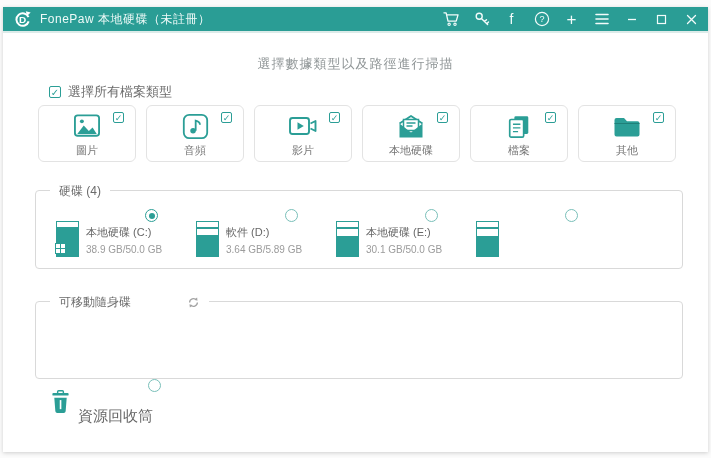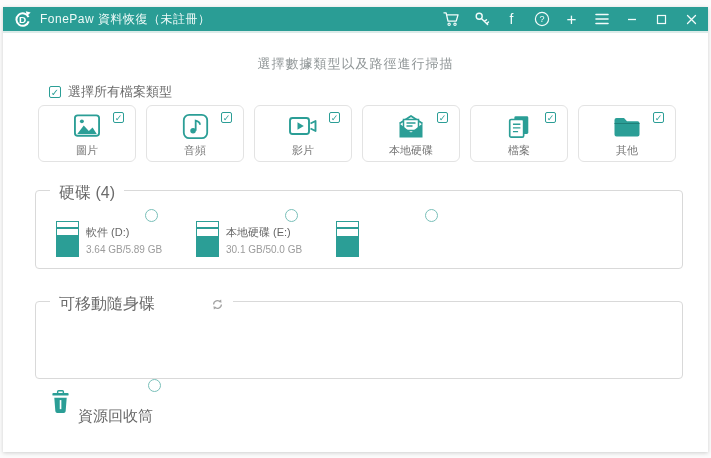--- a/index.html
+++ b/index.html
@@ -27,21 +27,21 @@
   .cards { position:absolute; left:35px; top:98px; width:638px; display:flex; gap:10px; }
   .card { position:relative; width:98px; height:57px; border:1px solid #e3e3e3; border-radius:6px; background:#fff; cursor:pointer; display:flex; flex-direction:column; align-items:center; padding-top:6px; }
   .card .checkbox { position:absolute; top:6px; right:11px; width:11px; height:11px; font-size:9px; line-height:10px; }
   .card-icon { height:28px; display:flex; align-items:center; justify-content:center; }
   .card-label { margin-top:3px; font-size:11px; color:#757575;font-family:Liberation Mono, monospace; }
 
   
   .fieldset { position:absolute; left:32px; width:648px; border:1px solid #d9d9d9; border-radius:4px; background:#fff; }
   .fieldset-hdd { top:183px; height:79px; }
   .fieldset-removable { top:294px; height:78px; }
-  .legend { position:absolute; top:-8px; left:14px; background:#fff; padding:0 9px; font-size:16px; color:#6b6b6b; display:flex; align-items:center; white-space:nowrap; }
+  .legend { position:absolute; top:-8px; left:14px; background:#fff; padding:0 9px; font-size:12px; color:#6b6b6b; display:flex; align-items:center; white-space:nowrap; }
   .legend .legend-gap { display:inline-block; width:56px; }
 
   
   .drives { position:absolute; left:20px; top:18px; display:flex; }
   .drive { position:relative; width:140px; cursor:pointer; }
   .drive-body { display:flex; margin-top:12px; }
   .drive-disk { position:relative; width:23px; height:36px; border:1.5px solid #2b9e96; background:#fff; }
   .drive-topline { position:absolute; left:0; top:5px; width:100%; height:1.5px; background:#2b9e96; }
   .drive-fill { position:absolute; left:0; bottom:0; width:100%; background:#2b9e96; }
   .win-logo { position:absolute; left:-2px; bottom:2px; width:11px; height:11px; background:#2b9e96; display:grid; grid-template-columns:4px 4px; grid-template-rows:4px 4px; gap:1px; padding:1px; }
@@ -69,21 +69,21 @@
 <div class="window">
 
   <div class="titlebar">
     <div class="logo">
       <svg width="19" height="19" viewBox="0 0 20 20">
         <path d="M16.3,7.5 a6.6,6.6 0 1 0 0.2,4.5" stroke="#ffffff" stroke-width="2.1" fill="none"></path>
         <polygon points="13.5,1.2 18.6,2.6 14.8,6.2" fill="#ffffff"></polygon>
         <text x="10" y="14" font-size="10.5" font-weight="bold" fill="#ffffff" text-anchor="middle" font-family="Liberation Sans, sans-serif">D</text>
       </svg>
     </div>
-    <div class="titlebar-title">FonePaw 資料恢復（未註冊）</div>
+    <div class="titlebar-title">FonePaw 本地硬碟（未註冊）</div>
     <div class="tb-icons">
       <span class="tb-icon">
         <svg width="17" height="16" viewBox="0 0 18 16">
             <path d="M1,1.5 h2.3 l2,8.8 h8.7 l1.9,-6.6 H4.1" stroke="#f2fbfa" stroke-width="1.4" fill="none" stroke-linejoin="round" stroke-linecap="round"></path>
             <circle cx="6.5" cy="13.6" r="1.25" stroke="#f2fbfa" stroke-width="1.2" fill="none"></circle>
             <circle cx="12.7" cy="13.6" r="1.25" stroke="#f2fbfa" stroke-width="1.2" fill="none"></circle>
           </svg>
       </span>
       <span class="tb-icon">
         <svg width="16" height="16" viewBox="0 0 16 16">
@@ -202,20 +202,39 @@
       <span class="checkbox">✓</span>
       <span class="card-label">其他</span>
     </div>
 
   </div>
 
   <div class="fieldset fieldset-hdd">
     <div class="legend">硬碟 (4)</div>
     <div class="drives">
 
+      <div class="drive">
+        <span class="radio selected"></span>
+        <div class="drive-body">
+          <div class="drive-disk">
+            <div class="drive-topline"></div>
+            <div class="drive-fill" style="height: 78%;"></div>
+            <div class="win-logo">
+                <span></span>
+                <span></span>
+                <span></span>
+                <span></span>
+              </div>
+          </div>
+          <div class="drive-texts">
+            <div class="drive-name">本地硬碟 (C:)</div>
+            <div class="drive-cap">38.9 GB/50.0 GB</div>
+          </div>
+        </div>
+      </div>
 
       <div class="drive">
         <span class="radio"></span>
         <div class="drive-body">
           <div class="drive-disk">
             <div class="drive-topline"></div>
             <div class="drive-fill" style="height: 62%;"></div>
           </div>
           <div class="drive-texts">
             <div class="drive-name">軟件 (D:)</div>

